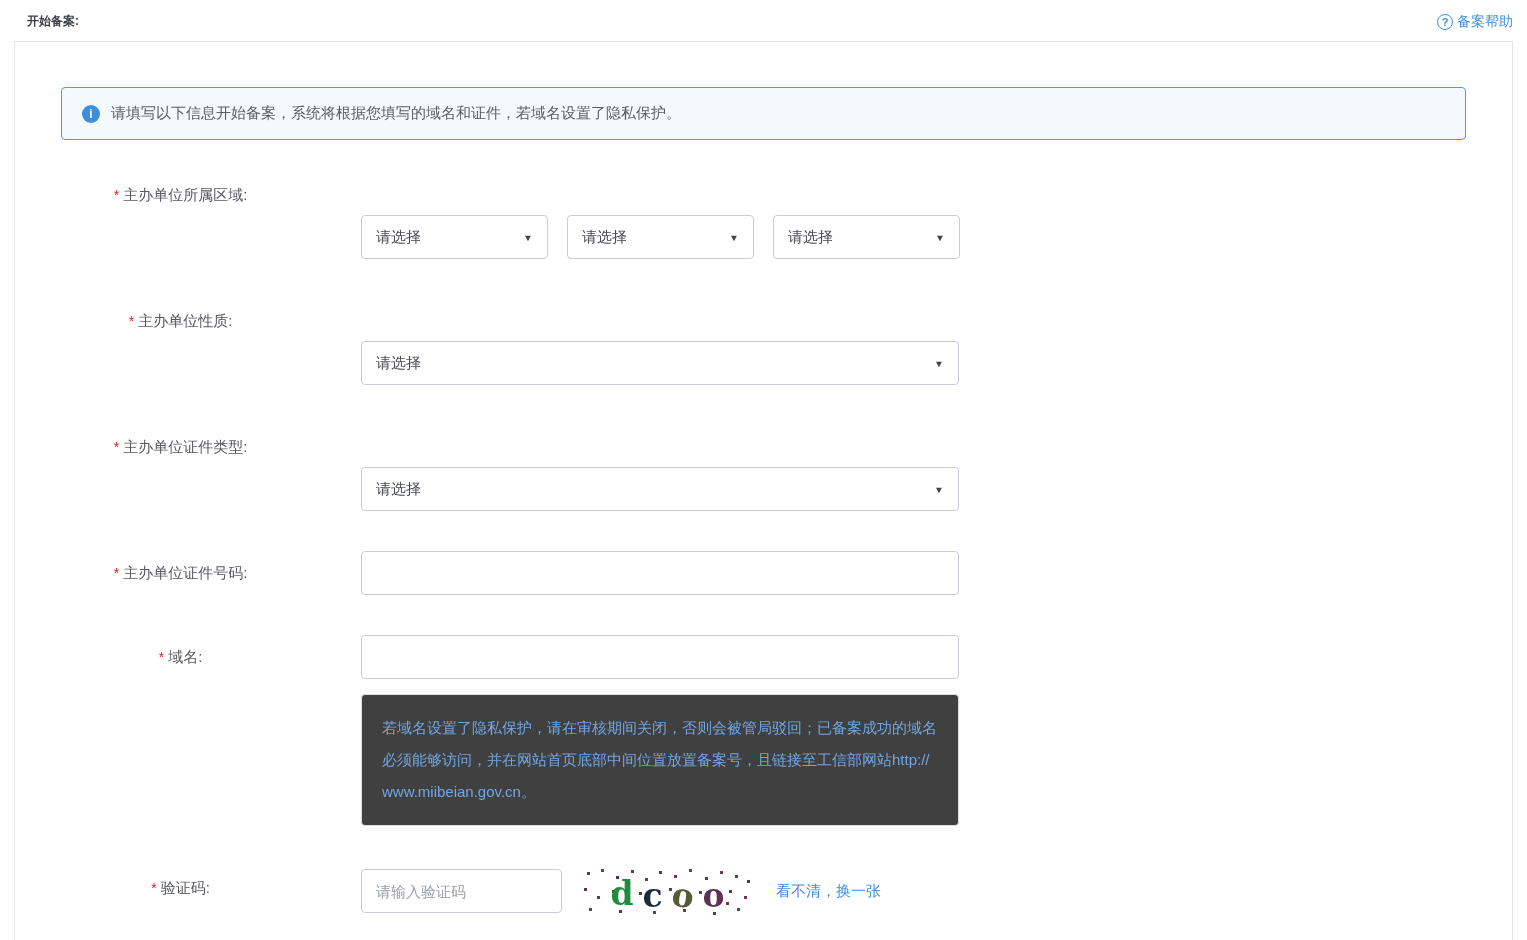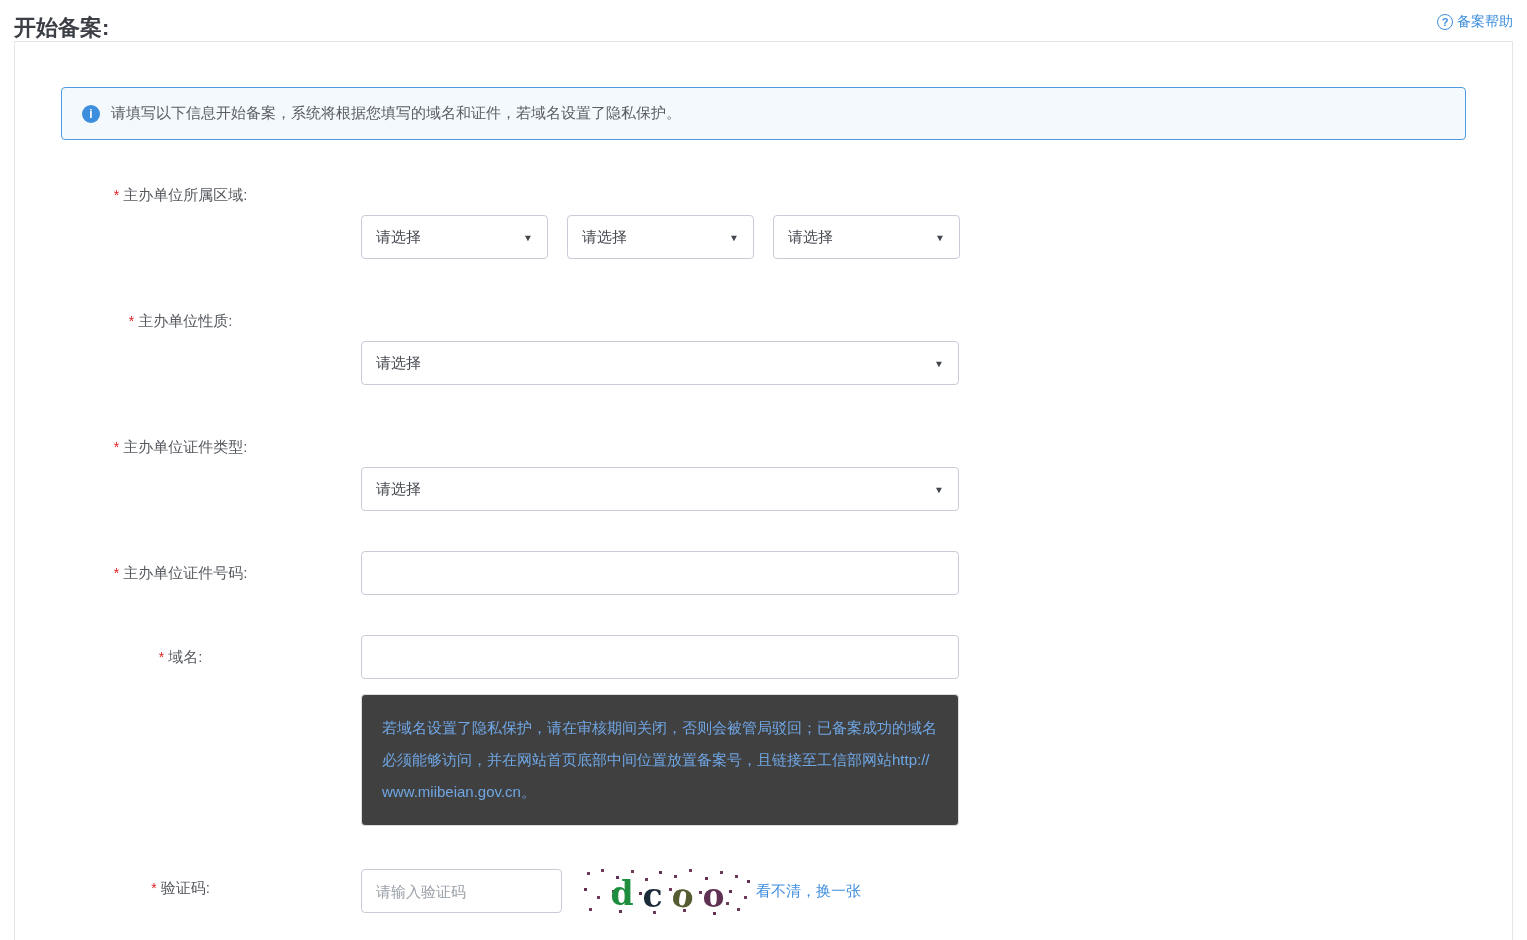--- a/index.html
+++ b/index.html
@@ -8,21 +8,21 @@
     width:1527px; height:940px;
     font-family:"Liberation Sans","DejaVu Sans",sans-serif;
     color:#55585e; overflow:hidden;
   }
 
   
   .header {
     display:flex; justify-content:space-between; align-items:flex-start;
     padding:13px 14px 0 14px; height:41px;
   }
-  .page-title { font-size:22px; font-weight:bold; color:#3c4046; }
+  .page-title { font-size:12px; font-weight:bold; color:#3c4046;margin-left:13px; }
   .help-link {
     display:flex; align-items:center; gap:4px;
     color:#3e8ede; font-size:14px; cursor:pointer; text-decoration:none;
   }
   .help-icon {
     width:16px; height:16px; border:1px solid #3e8ede; border-radius:50%;
     display:inline-flex; align-items:center; justify-content:center;
     font-size:11px; font-weight:bold; color:#3e8ede;
   }
 
@@ -96,21 +96,21 @@
     position:absolute; top:0; left:0; width:3px; height:3px; background:transparent;
     box-shadow:
       8px 6px #6b3a58, 22px 3px #6b3a58, 37px 10px #5f3152, 52px 4px #6b3a58,
       66px 12px #6b3a58, 80px 5px #5f3152, 95px 9px #6b3a58, 110px 3px #6b3a58,
       126px 11px #5f3152, 141px 5px #6b3a58, 156px 9px #6b3a58, 168px 14px #5f3152,
       5px 22px #5f3152, 18px 30px #6b3a58, 33px 24px #6b3a58, 60px 26px #5f3152,
       90px 22px #6b3a58, 120px 25px #6b3a58, 150px 24px #5f3152, 165px 30px #6b3a58,
       10px 42px #6b3a58, 40px 44px #5f3152, 74px 45px #6b3a58, 104px 43px #6b3a58,
       134px 46px #5f3152, 158px 42px #6b3a58, 147px 36px #6b3a58;
   }
-  .captcha-refresh { font-size:15px; color:#3e8ede; cursor:pointer; text-decoration:none; }
+  .captcha-refresh { margin-left:20px; font-size:15px; color:#3e8ede; cursor:pointer; text-decoration:none; }
 
   
   .footer { display:flex; justify-content:center; margin-top:32px; }
   .verify-btn {
     width:211px; height:47px; background:#e0242e; color:#fff; border:none;
     border-radius:3px; font-size:16px; cursor:pointer; letter-spacing:2px;
     font-family:Liberation Sans, sans-serif;
   }
 </style>
 </head>

